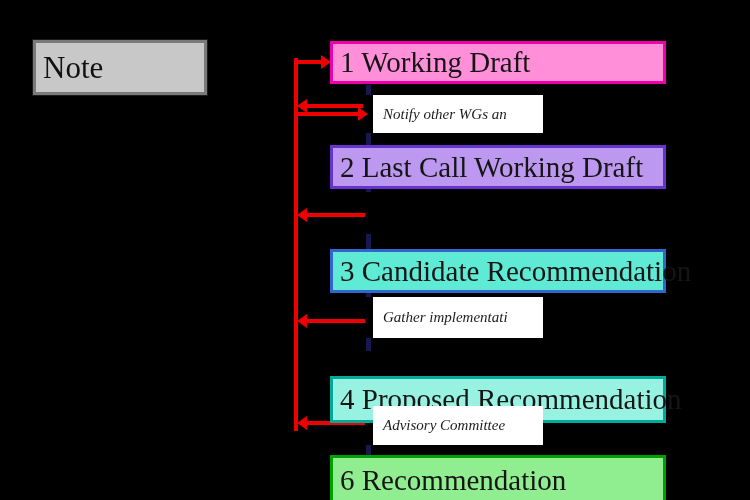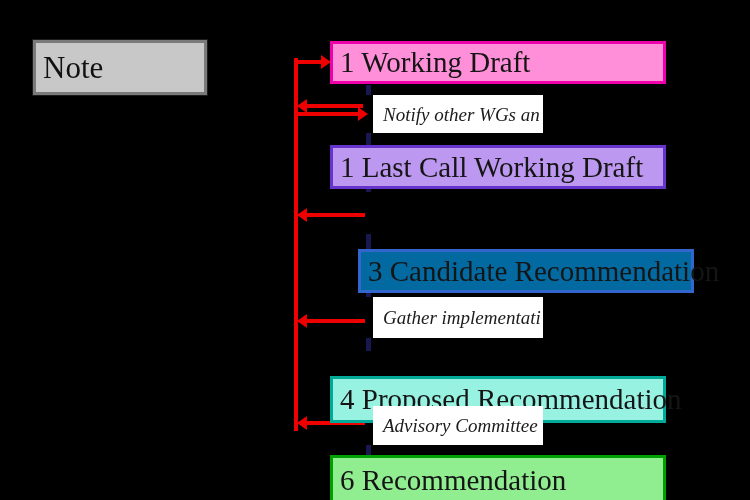--- a/index.html
+++ b/index.html
@@ -36,21 +36,21 @@
   .s3{top:249px;height:44px;}
   .s4{top:351px;height:47px;margin-top:25px;}
   .s5{top:455px;height:50px;}
 
   
   .transition{
     position:absolute;left:373px;width:170px;box-sizing:border-box;
     background:#FFFFFF;display:flex;align-items:center;overflow:hidden;
   }
   .transition span{
-    font-style:italic;font-size:19px;color:#1c1c1c;
+    font-style:italic;font-size:15px;color:#1c1c1c;
     padding-left:10px;white-space:nowrap;line-height:1;text-align:right;
   }
   .t1{top:95px;height:38px;}
   .t2{top:192px;height:42px;}
   .t3{top:297px;height:41px;}
   .t4{top:406px;height:39px;}
 
   
   .rline{position:absolute;background:var(--arrow);}
   .tri{position:absolute;width:0;height:0;}
@@ -93,23 +93,23 @@
   <div class="flow" style="top:234px;height:15px;"></div>
   <div class="flow" style="top:293px;height:4px;"></div>
   <div class="flow" style="top:338px;height:13px;"></div>
   <div class="flow" style="top:398px;height:8px;"></div>
   <div class="flow" style="top:445px;height:10px;"></div>
 
   <div class="stage s1" style="background: rgb(255, 143, 216); border-color: rgb(238, 0, 170);">
     <span>1 Working Draft</span>
   </div>
   <div class="stage s2" style="background: rgb(189, 152, 240); border-color: rgb(102, 51, 204);">
-    <span>1 Last Call Working Draft</span>
+    <span>2 Last Call Working Draft</span>
   </div>
-  <div class="stage s3" style="background: #0369a1; border-color: rgb(51, 102, 204); margin-left: 28px;">
+  <div class="stage s3" style="background: #5eead4; border-color: rgb(51, 102, 204);">
     <span>3 Candidate Recommendation</span>
   </div>
   <div class="stage s4" style="background: rgb(151, 242, 226); border-color: rgb(0, 170, 153);">
     <span>4 Proposed Recommendation</span>
   </div>
   <div class="stage s5" style="background: rgb(144, 238, 144); border-color: rgb(0, 160, 0);">
     <span>6 Recommendation</span>
   </div>
 
   <div class="transition t1">

